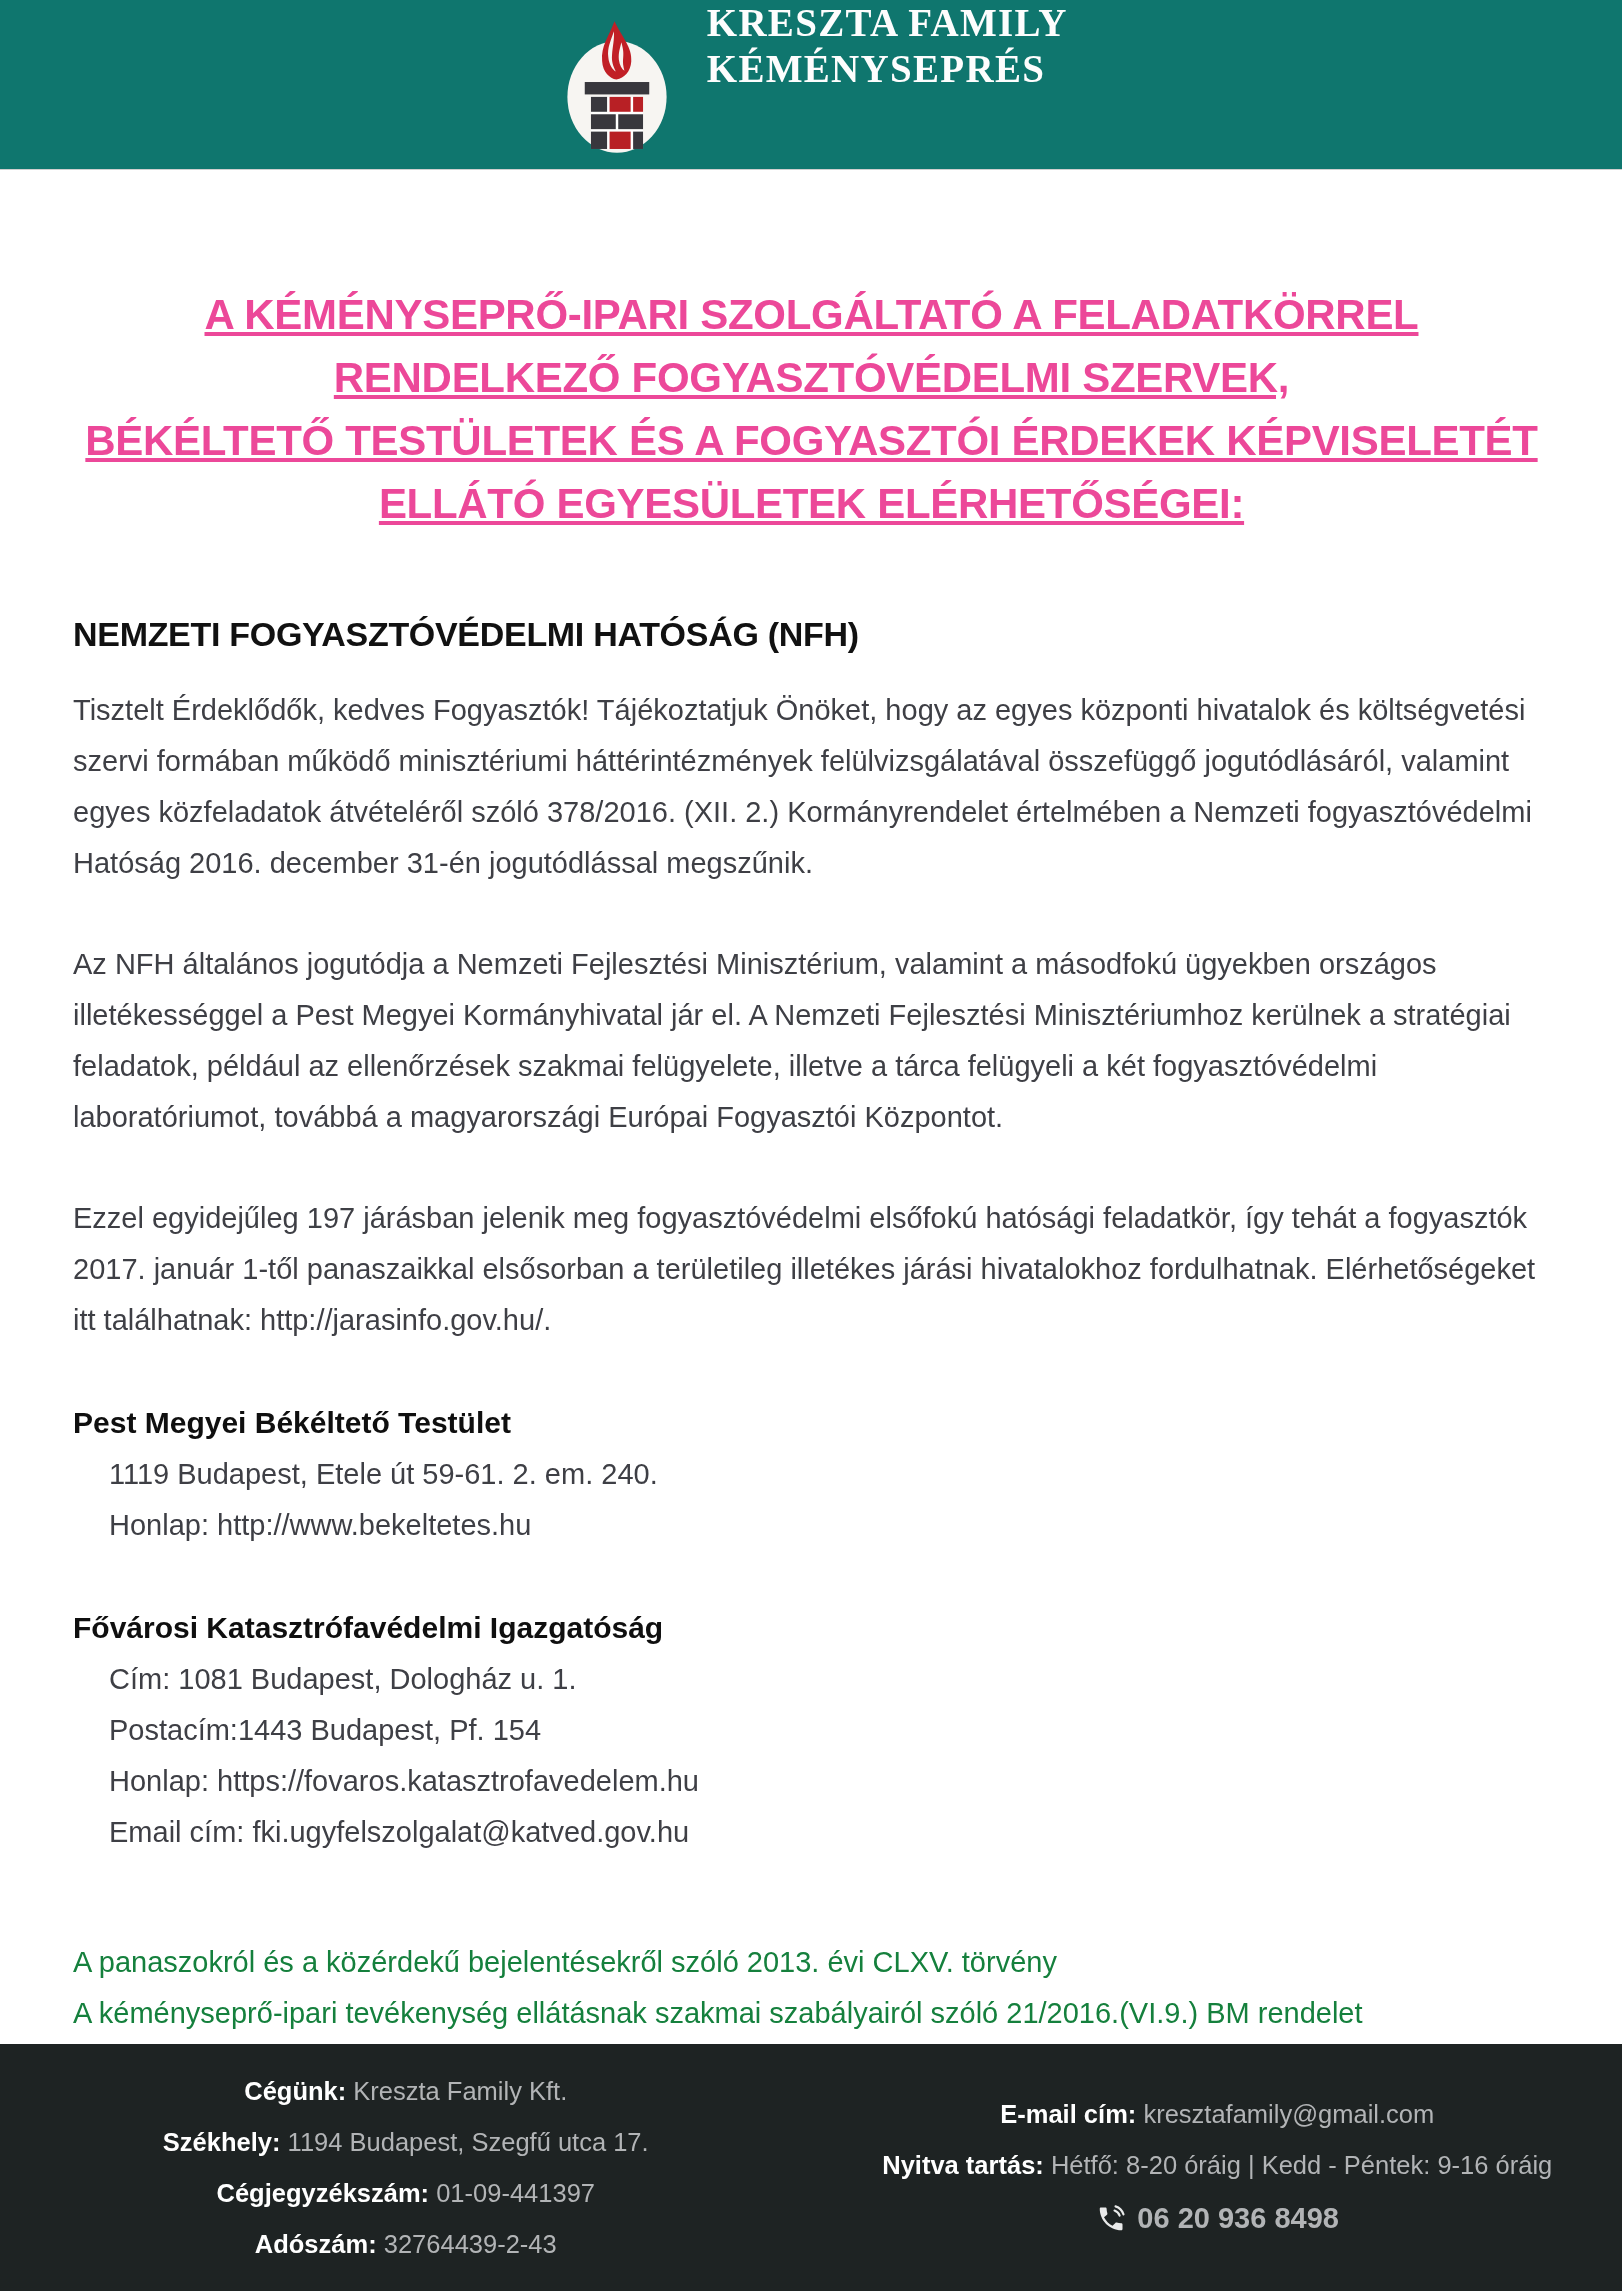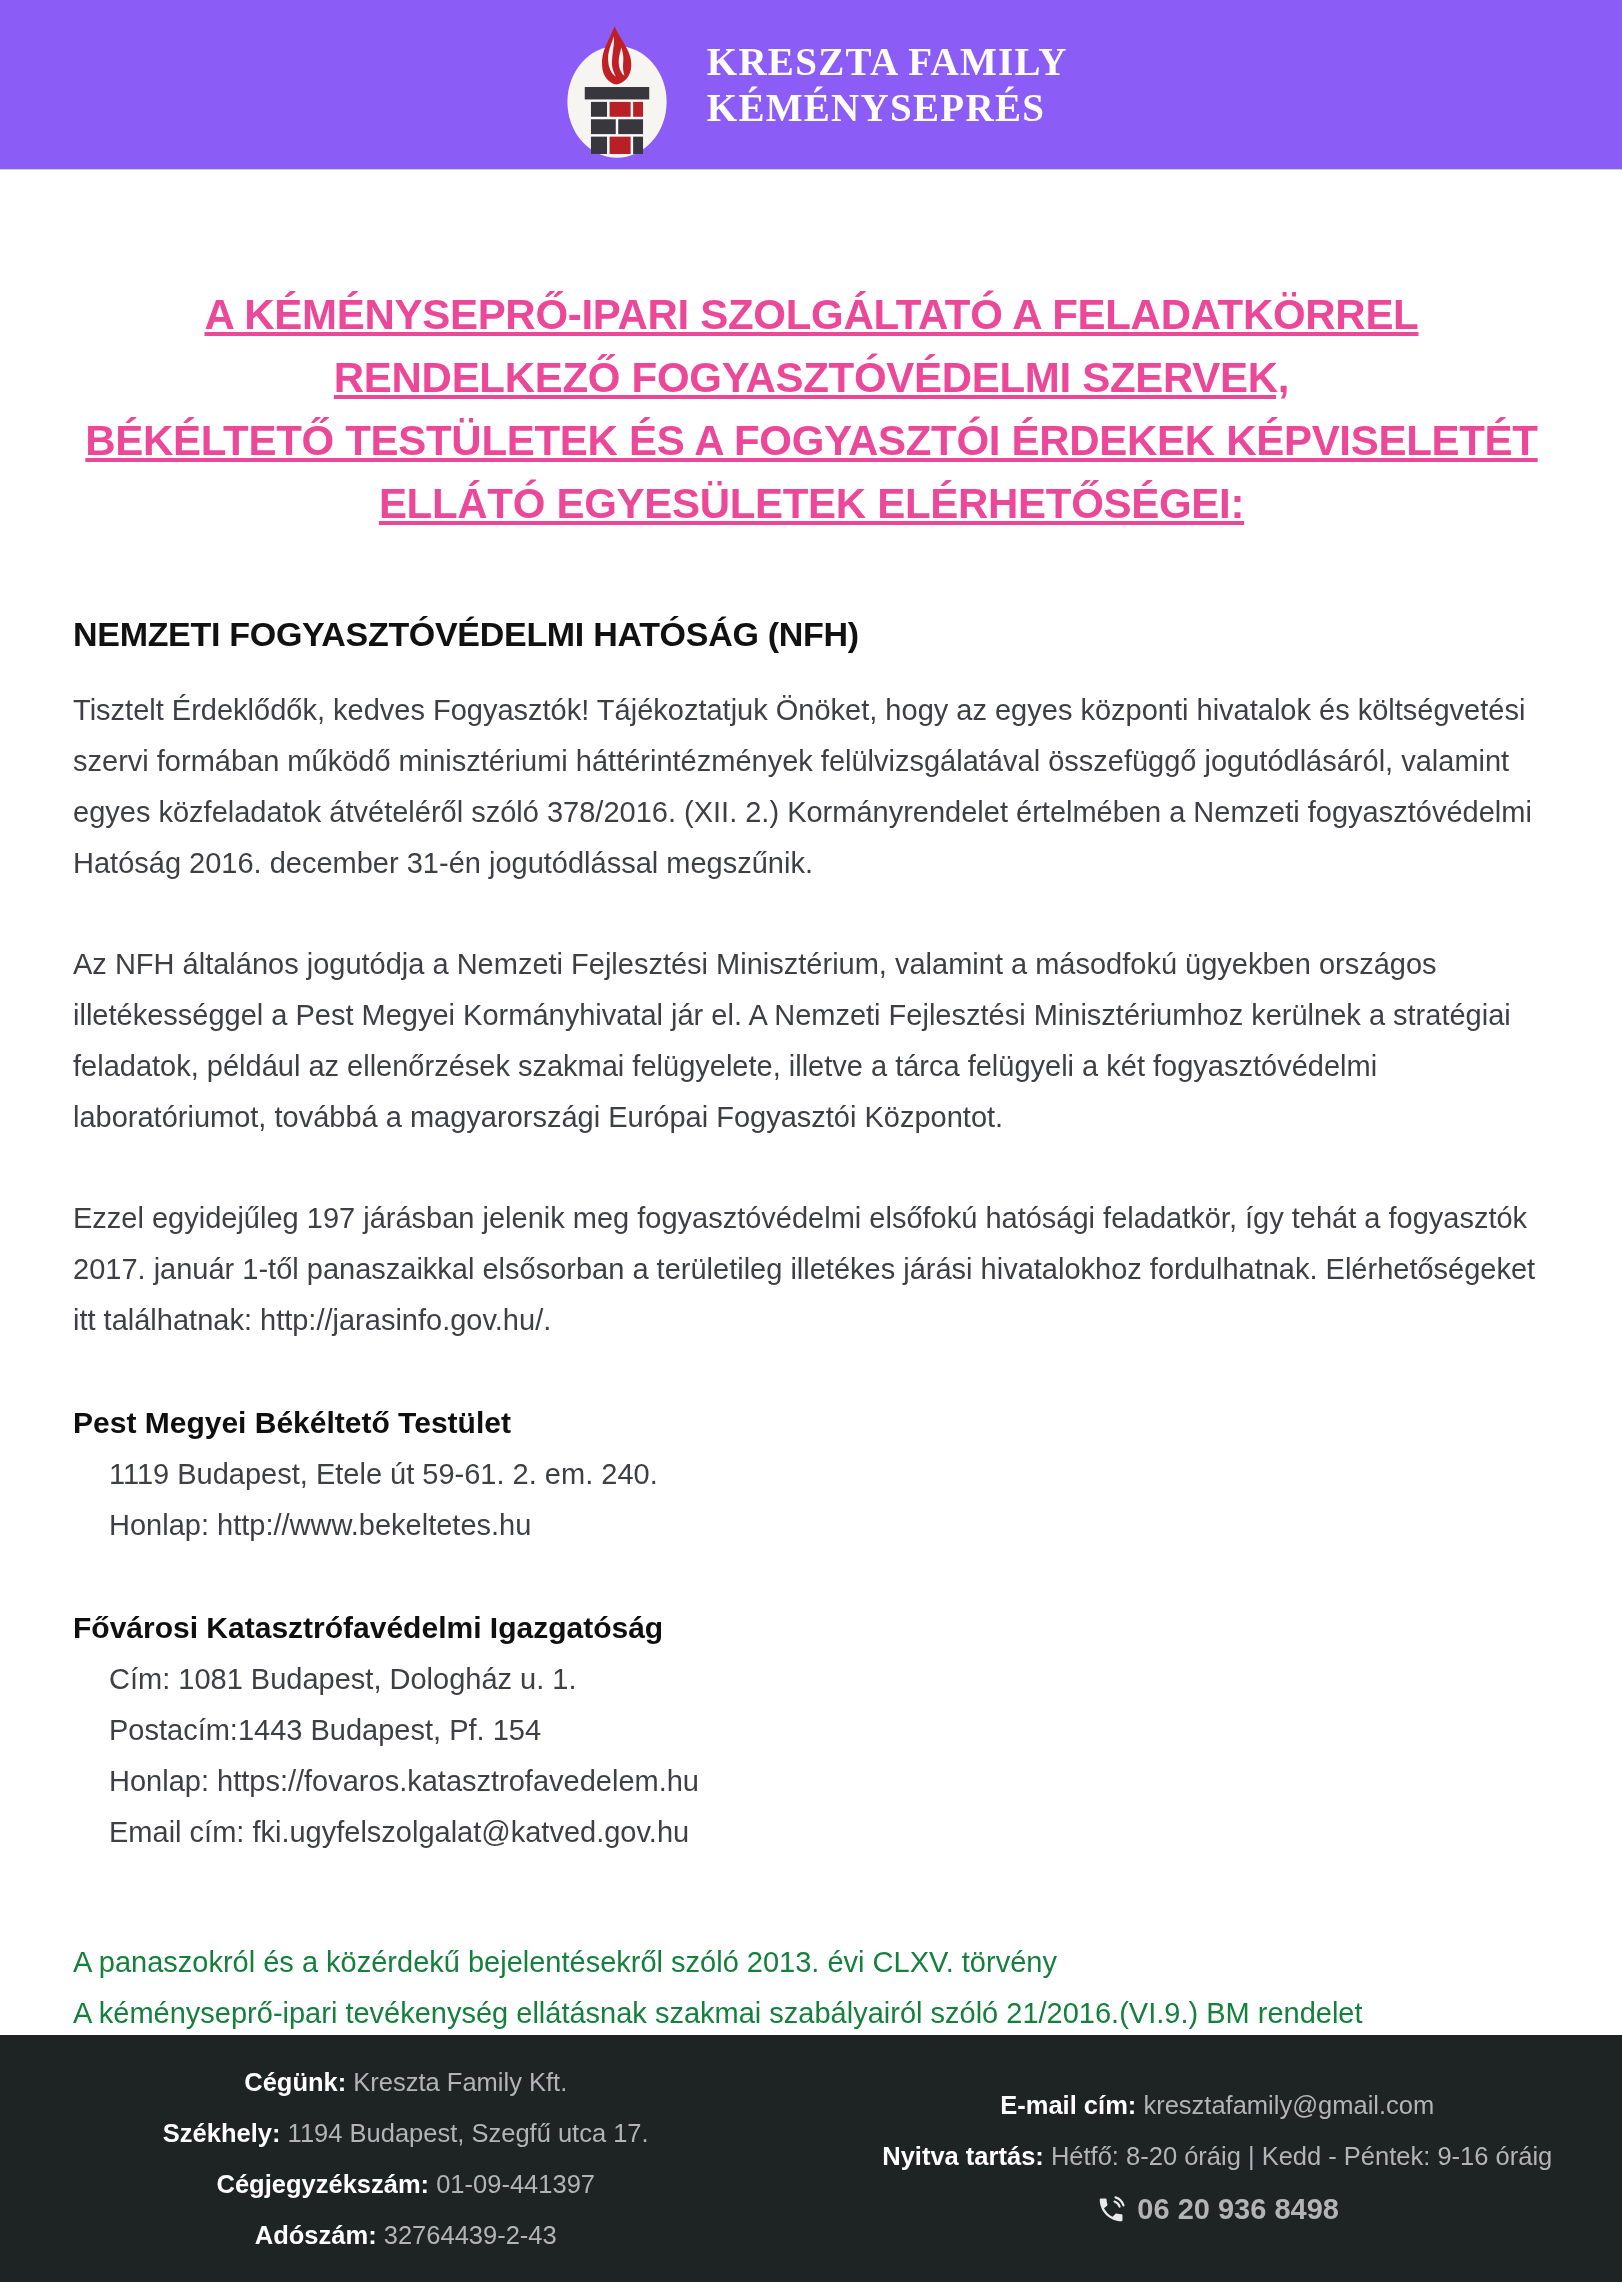--- a/index.html
+++ b/index.html
@@ -8,23 +8,22 @@
     width: 1623px;
     height: 2295px;
     position: relative;
     font-family: "Liberation Sans", sans-serif;
     -webkit-font-smoothing: antialiased;
   }
 
   
   .site-header {
     height: 170px;
-    background: #8b5cf6;
-    display: flex;
-    align-items: center;
+    background: #0f766e;
+    display: flex;
     justify-content: center;
     gap: 27.5px;
     border-bottom: 1.3px solid #cfcfcf;
   }
   .logo-wrap { width: 124px; height: 151px; position: relative; margin-top: 9.2px; }
   .logo-wrap svg { width: 100%; height: 100%; display: block; }
   .brand-text {
     color: #fdfdfd;
     font-family: "Liberation Serif", serif;
     font-weight: 700;
@@ -82,21 +81,21 @@
   .laws-block p {
     font-size: 29px;
     line-height: 51px;
     font-weight: 300;
     color: #15803d;
   }
 
   
   .site-footer {
     position: absolute;
-    left: 0; bottom: 13px;
+    left: 0; bottom: 4px;
     width: 100%;
     height: 247px;
     background: #1e2323;
     display: flex;
   }
   .footer-col {
     width: 50%;
     display: flex;
     flex-direction: column;
     justify-content: center;

